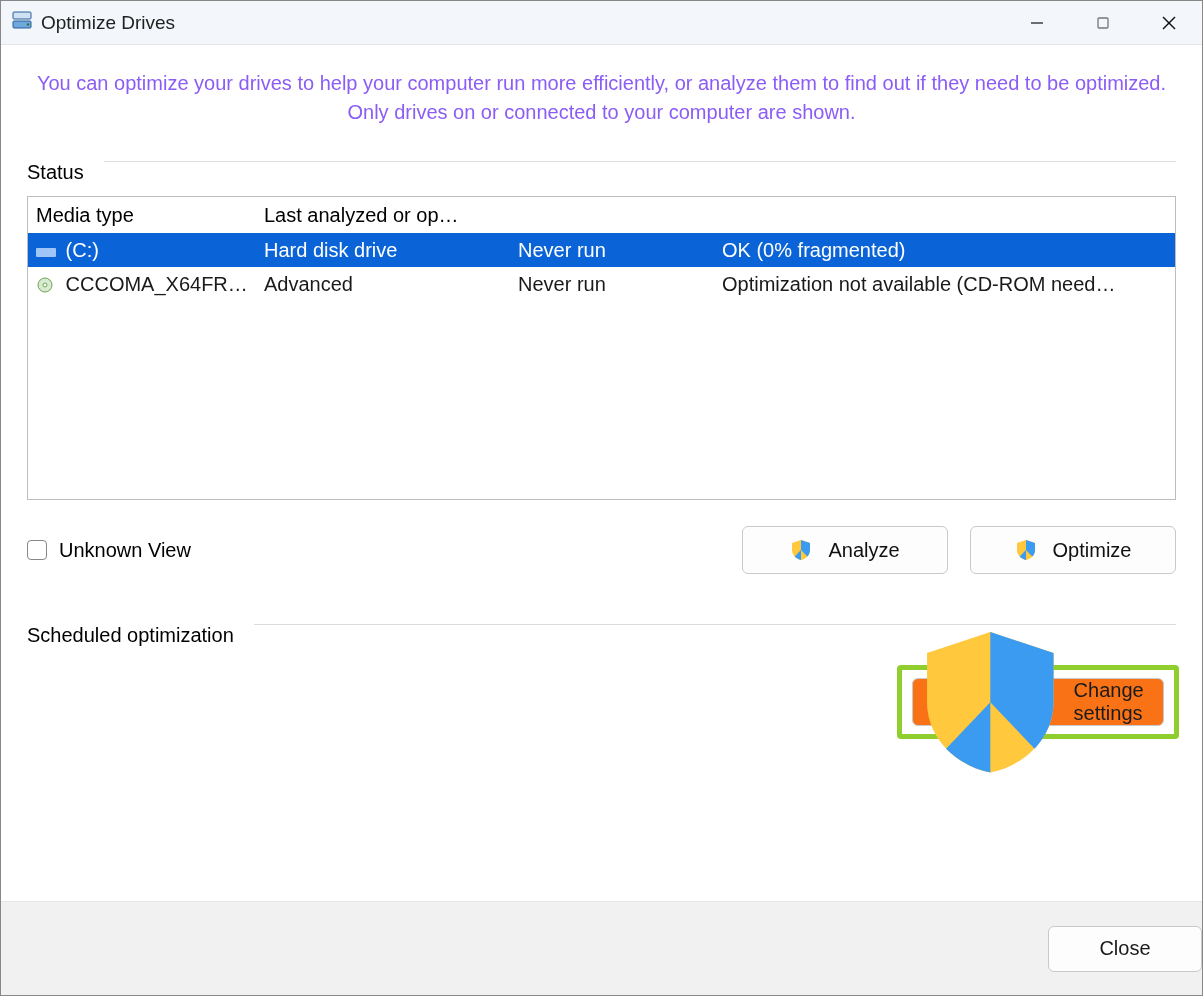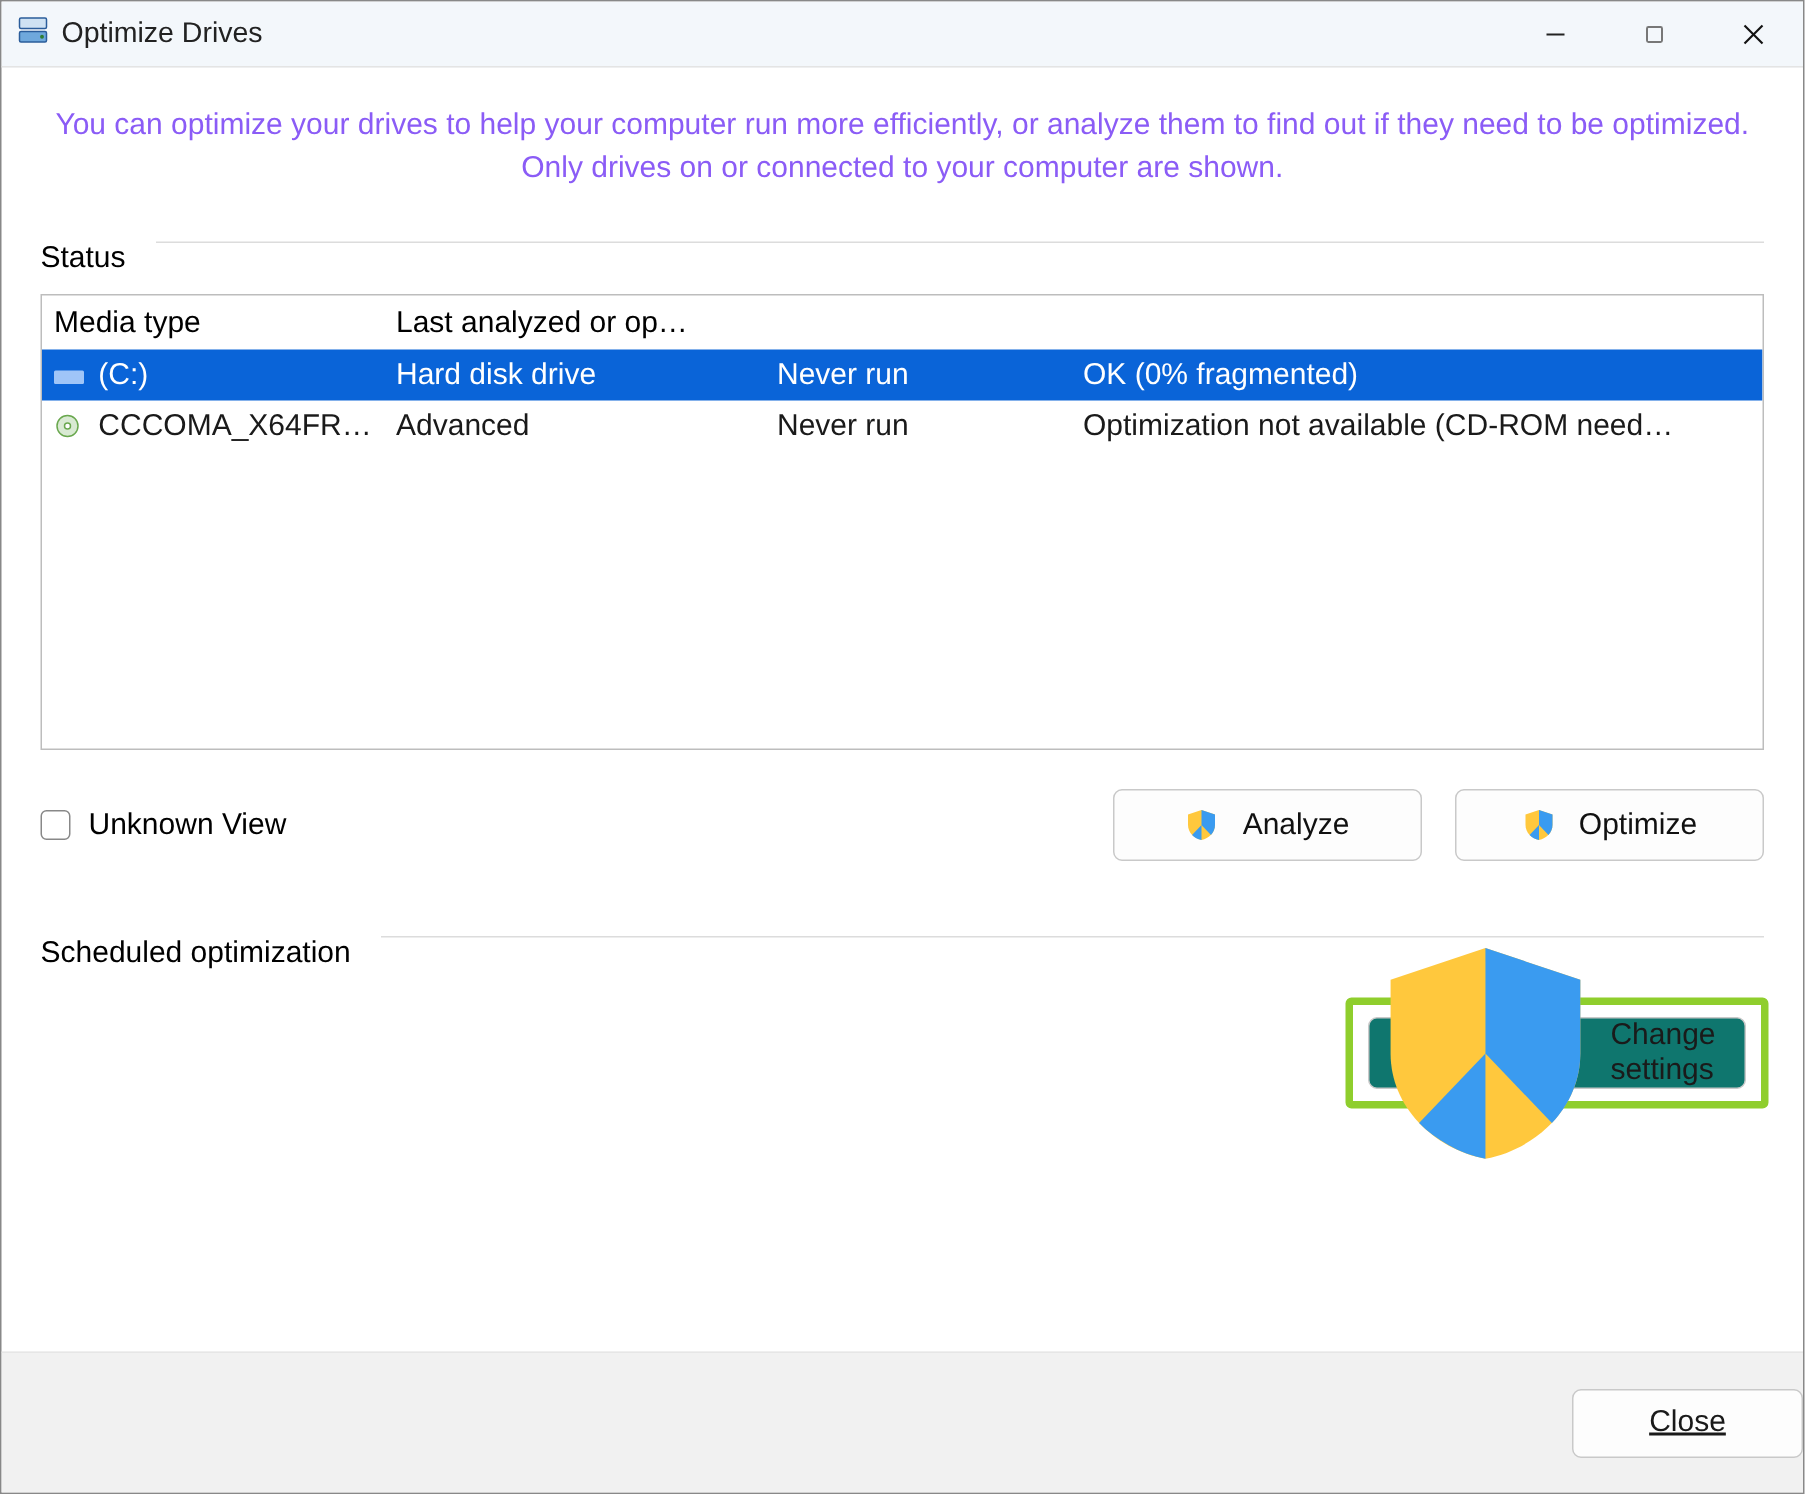--- a/index.html
+++ b/index.html
@@ -189,38 +189,37 @@
       margin-right: -3px;
       padding: 8px 10px;
       border: 5px solid #8fce2d;
       border-radius: 4px;
     }
     .change-btn {
       width: 252px;
       height: 48px;
       border: 1px solid #c9c9c9;
       border-radius: 6px;
-      background: #0f766e;
+      background: #f97316;
       display: flex;
       align-items: center;
       justify-content: center;
       gap: 6px;
       font-size: 20px;
     }
 
     
     .footer {
       margin-top: auto;
       background: #f1f1f1;
       height: 94px;
       display: flex;
       align-items: center;
       justify-content: flex-end;
       border-top: 1px solid #e6e6e6;
-      text-decoration: underline;
     }
     .close-btn {
       width: 154px;
       height: 46px;
       border: 1px solid #c9c9c9;
       border-radius: 6px;
       background: #fdfdfd;
       display: flex;
       align-items: center;
       justify-content: center;

